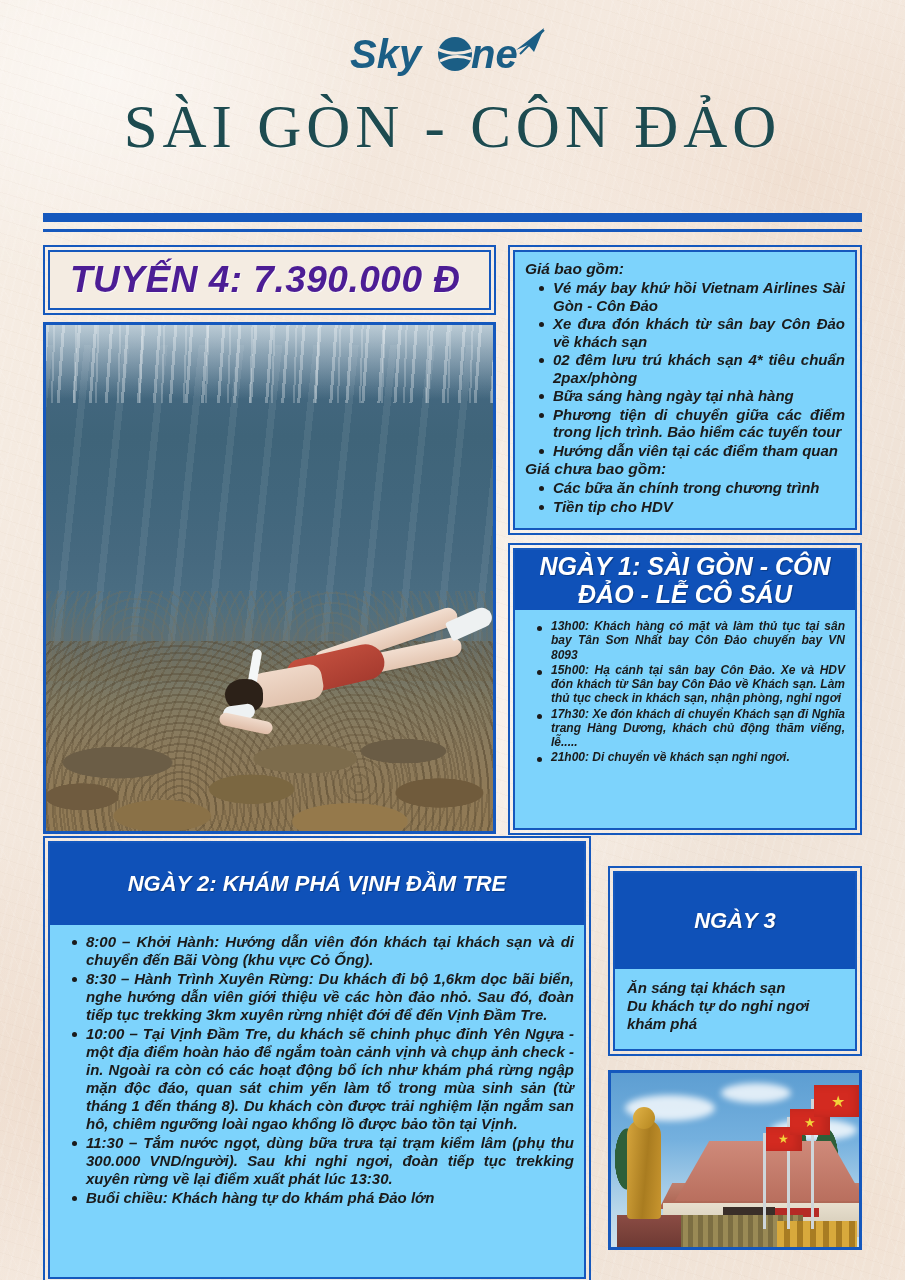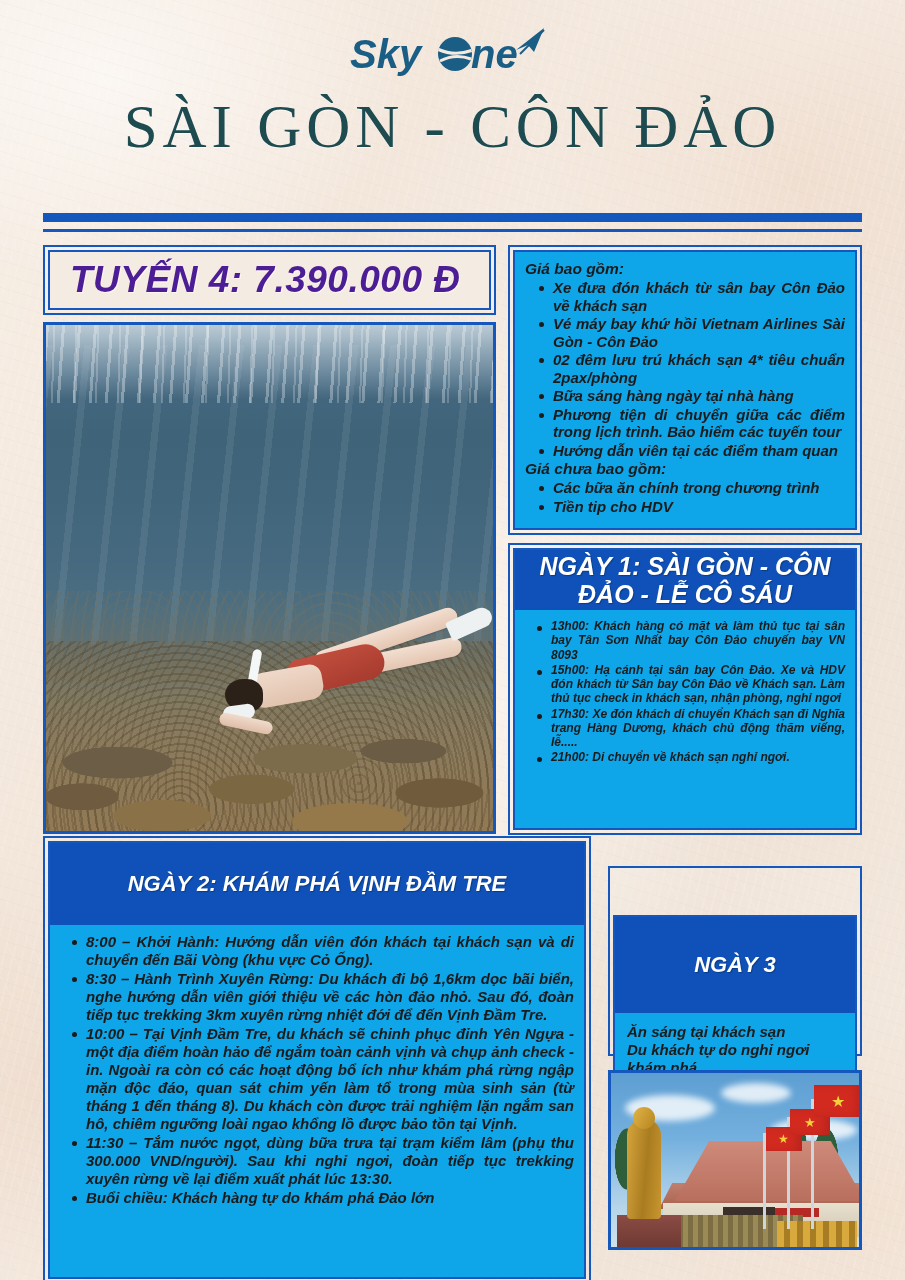--- a/index.html
+++ b/index.html
@@ -75,21 +75,21 @@
   }
 
   
   .frame {
     border: 2px solid #1558bd;
     padding: 3px;
     background: rgba(255,255,255,0.12);
   }
   .frame-inner {
     border: 2px solid #1558bd;
-    background: #0ea5e9;
+    background: #7dd3fc;
     height: 100%;
     overflow: hidden;
   }
 
   
   .price-banner {
     position: absolute;
     left: 43px; top: 245px;
     width: 453px; height: 70px;
   }
@@ -280,21 +280,21 @@
   .day2-head { height: 82px; font-size: 22px; }
   .day2-body { flex: 1; padding: 8px 10px 6px 6px; }
   .day2-body ul.blt > li { font-size: 15px; line-height: 1.2; margin-bottom: 1px; }
 
   
   .day3-box {
     position: absolute;
     left: 608px; top: 866px;
     width: 254px; height: 190px;
   }
-  .day3-box .frame-inner { display: flex; flex-direction: column; margin-top: 44px; }
+  .day3-box .frame-inner { display: flex; flex-direction: column; }
   .day3-head { height: 96px; font-size: 22px; }
   .day3-body { flex: 1; padding: 10px 10px 6px 12px; }
   .day3-body p {
     font-size: 15px; font-weight: bold; font-style: italic;
     color: #1b1b1b; line-height: 1.2;
   }
 
   
   .temple-photo {
     position: absolute;
@@ -440,22 +440,22 @@
       <div class="d-mask"></div>
       <div class="d-arm"></div>
     </div>
   </div>
 
   <div class="includes-box frame">
     <div class="frame-inner">
       <div class="box-pad">
         <div class="sec-title">Giá bao gồm:</div>
         <ul class="blt">
+          <li>Vé máy bay khứ hồi Vietnam Airlines Sài Gòn - Côn Đảo</li>
           <li>Xe đưa đón khách từ sân bay Côn Đảo về khách sạn</li>
-          <li>Vé máy bay khứ hồi Vietnam Airlines Sài Gòn - Côn Đảo</li>
           <li>02 đêm lưu trú khách sạn 4* tiêu chuẩn 2pax/phòng</li>
           <li>Bữa sáng hàng ngày tại nhà hàng</li>
           <li>Phương tiện di chuyển giữa các điểm trong  lịch trình. Bảo hiểm các tuyến tour</li>
           <li>Hướng dẫn viên tại các điểm tham quan</li>
         </ul>
         <div class="sec-title">Giá chưa bao gồm:</div>
         <ul class="blt">
           <li>Các bữa ăn chính trong chương trình</li>
           <li>Tiền tip cho HDV</li>
         </ul>

